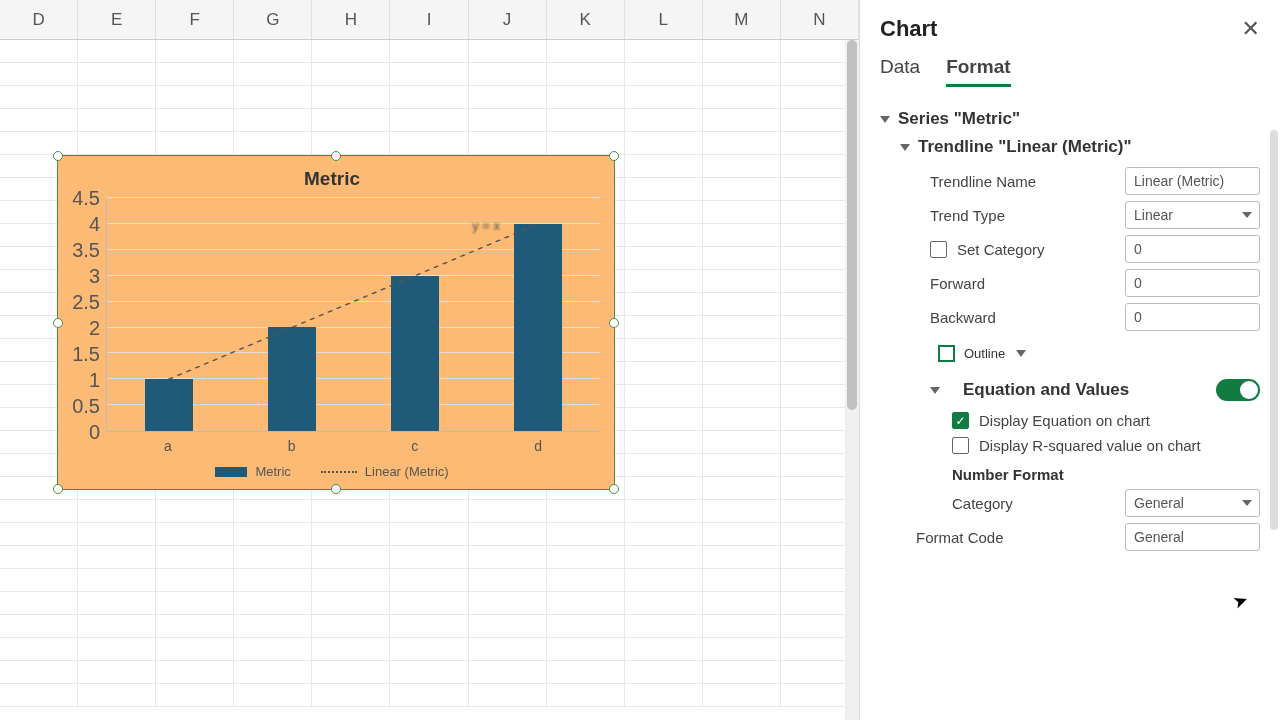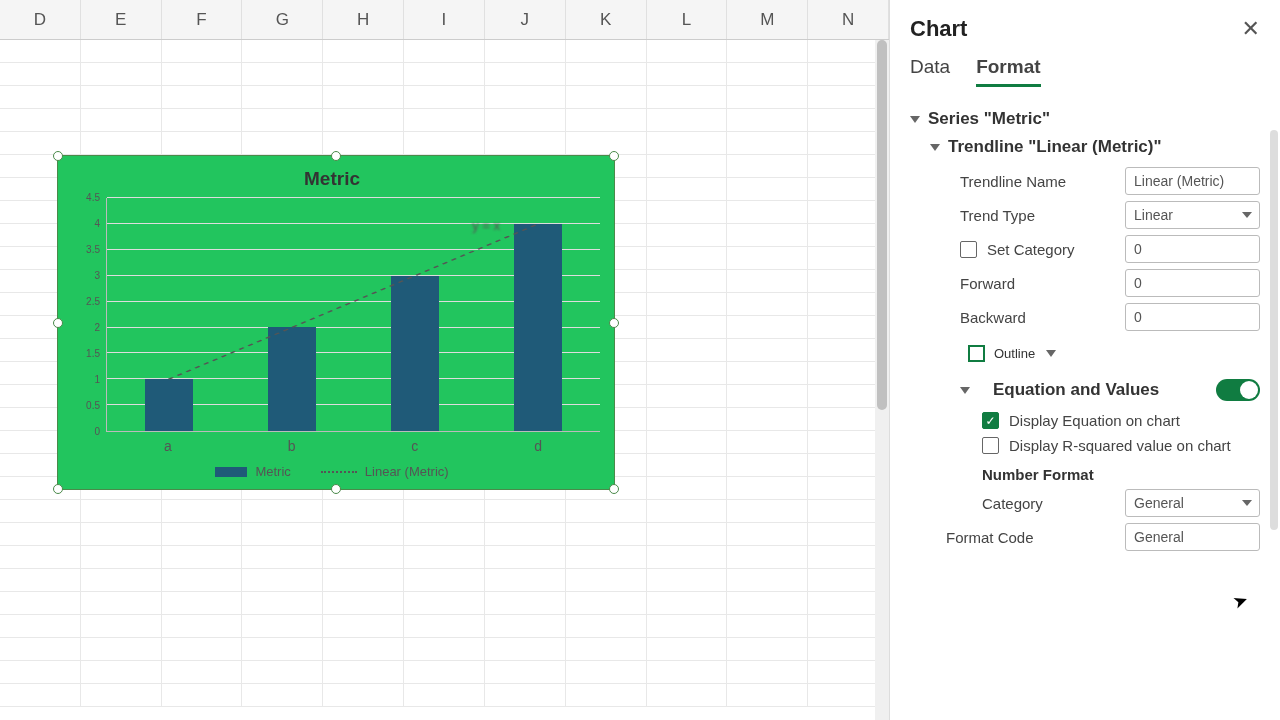--- a/index.html
+++ b/index.html
@@ -3,49 +3,49 @@
 <meta charset="utf-8">
 <style>
 * { box-sizing: border-box; margin: 0; padding: 0; font-family: "Segoe UI", Arial, sans-serif; }
 body { width: 1280px; height: 720px; background: #fff; display: flex; overflow: hidden; position: relative; }
 .sheet-area { flex: 1; position: relative; background: #fff; }
 .col-headers { height: 40px; display: flex; background: #f5f5f5; border-bottom: 1px solid #ccc; }
 .col-header { flex: 1; text-align: center; line-height: 40px; font-size: 17px; color: #555; border-right: 1px solid #e0e0e0; }
 .grid { position: absolute; top: 40px; left: 0; right: 0; bottom: 0; }
 .grid-row { height: 23px; display: flex; border-bottom: 1px solid #e8e8e8; }
 .grid-cell { flex: 1; border-right: 1px solid #e8e8e8; }
-.chart-wrap { position: absolute; top: 155px; left: 57px; width: 558px; height: 335px; background: #22c55e; border: 1px solid #4a8a4a; }
+.chart-wrap { position: absolute; top: 155px; left: 57px; width: 558px; height: 335px; background: #fdba74; border: 1px solid #4a8a4a; }
 .handle { position: absolute; width: 10px; height: 10px; background: #fff; border: 1px solid #4a8a4a; border-radius: 50%; }
 .handle.tl { top: -5px; left: -5px; }
 .handle.tr { top: -5px; right: -5px; }
 .handle.bl { bottom: -5px; left: -5px; }
 .handle.br { bottom: -5px; right: -5px; }
 .handle.tm { top: -5px; left: 50%; margin-left: -5px; }
 .handle.bm { bottom: -5px; left: 50%; margin-left: -5px; }
 .handle.ml { top: 50%; left: -5px; margin-top: -5px; }
 .handle.mr { top: 50%; right: -5px; margin-top: -5px; }
 .chart-inner { padding: 12px 14px 10px 6px; height: 100%; display: flex; flex-direction: column; }
 .chart-title { text-align: center; font-size: 19px; font-weight: 600; color: #333; margin-bottom: 8px; }
 .plot-area { flex: 1; display: flex; }
-.y-axis { width: 42px; display: flex; flex-direction: column; justify-content: space-between; align-items: flex-end; padding-right: 6px; font-size: 10px; color: #555; text-align: center; }
+.y-axis { width: 42px; display: flex; flex-direction: column; justify-content: space-between; align-items: flex-end; padding-right: 6px; font-size: 20px; color: #555; text-align: center; }
 .y-axis span { height: 0; line-height: 0; }
 .bars-area { flex: 1; position: relative; border-left: 1px solid #bbb; border-bottom: 1px solid #bbb; }
 .gridline { position: absolute; left: 0; right: 0; border-top: 1px solid #ddd; }
 .bars-row { position: absolute; bottom: 0; left: 0; right: 0; top: 0; display: flex; justify-content: space-around; align-items: flex-end; }
 .bar { width: 48px; background: #1f5a78; }
 .trendline { position: absolute; pointer-events: none; }
 .eq-label { position: absolute; top: 20px; right: 100px; font-size: 13px; color: #555; filter: blur(0.8px); }
 .x-labels { display: flex; justify-content: space-around; font-size: 14px; color: #555; padding-left: 42px; margin-top: 6px; }
 .legend { display: flex; justify-content: center; gap: 30px; margin-top: 10px; font-size: 13px; color: #555; }
 .legend-item { display: flex; align-items: center; gap: 8px; }
 .swatch-bar { width: 32px; height: 10px; background: #1f5a78; }
 .swatch-line { width: 36px; height: 0; border-top: 2px dotted #555; }
 .vscroll { position: absolute; top: 40px; right: 0; width: 14px; bottom: 0; background: #f0f0f0; }
 .vscroll-thumb { position: absolute; top: 0; left: 2px; right: 2px; height: 370px; background: #c0c0c0; border-radius: 5px; }
-.panel { width: 391px; background: #fff; border-left: 1px solid #ddd; padding: 10px 20px 28px 20px; overflow-y: auto; position: relative; }
+.panel { width: 421px; background: #fff; border-left: 1px solid #ddd; padding: 10px 20px 28px 20px; overflow-y: auto; position: relative; }
 .panel-header { display: flex; justify-content: space-between; align-items: center; margin: 6px 0 14px 0; }
 .panel-title { font-size: 22px; font-weight: 700; color: #222; }
 .close-btn { font-size: 22px; color: #555; cursor: pointer; background: none; border: none; }
 .tabs { display: flex; gap: 26px; margin-bottom: 18px; }
 .tab { font-size: 19px; color: #444; padding-bottom: 6px; cursor: pointer; }
 .tab.active { font-weight: 700; border-bottom: 3px solid #107c41; }
 .section { margin-bottom: 8px; }
 .sec-head { display: flex; align-items: center; gap: 8px; font-size: 17px; font-weight: 600; color: #333; padding: 4px 0; cursor: pointer; }
 .sec-head.sub { margin-left: 20px; }
 .chev { width: 0; height: 0; border-left: 5px solid transparent; border-right: 5px solid transparent; border-top: 7px solid #666; }

